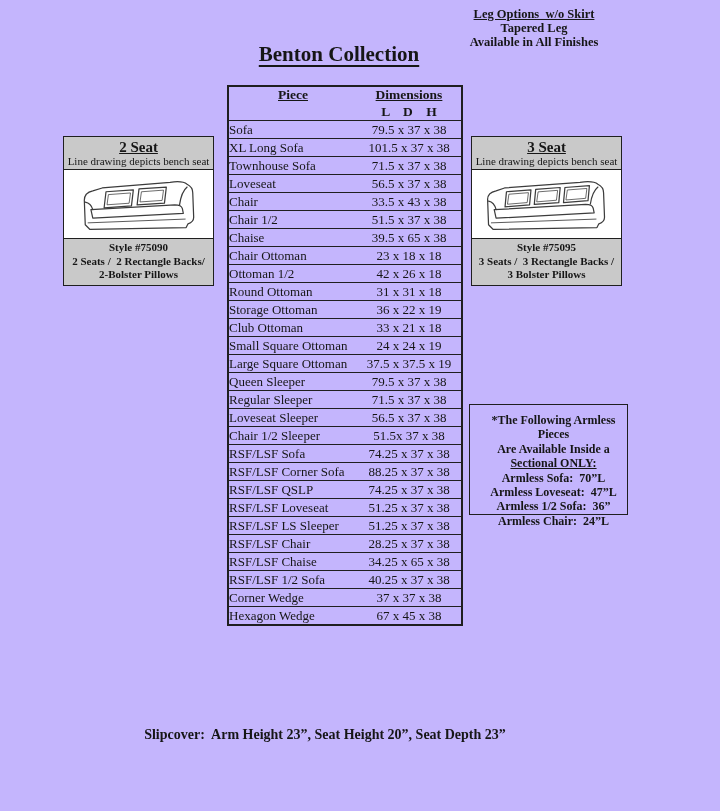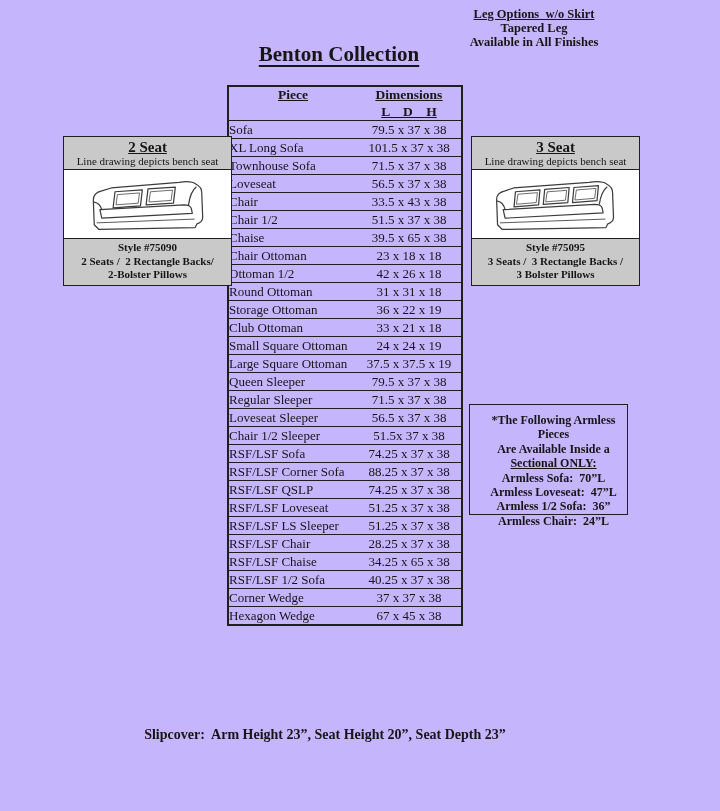--- a/index.html
+++ b/index.html
@@ -26,33 +26,33 @@
   }
 
   
   table.dims{
     position:absolute;top:85px;left:227px;width:232px;
     border-collapse:collapse;border:2px solid #1f1f1f;
     font-size:13px;table-layout:fixed;
   }
   table.dims th,table.dims td{border:0;padding:0;}
   table.dims tr{border-top:1px solid #1f1f1f;}
-  table.dims thead tr{border-top:0;text-decoration:underline;}
+  table.dims thead tr{border-top:0;}
   th.piece-h,td.piece-c{width:128px;}
   th.dims-h,td.dims-c{width:104px;}
   th.piece-h{vertical-align:top;padding-top:4px;font-size:13.5px;}
   th.dims-h{vertical-align:top;padding-top:4px;font-size:13.5px;}
   .th-underline{text-decoration:underline;font-weight:bold;}
   .ldh{font-weight:bold;white-space:pre;margin-top:1px;}
   td.piece-c{text-align:left;padding:2px 0 2px 6px;height:17px;}
   td.dims-c{text-align:center;padding:2px 0;}
 
   
   .card{
-    position:absolute;top:136px;width:169px;height:150px;
+    position:absolute;top:136px;width:151px;height:150px;
     border:1.5px solid #1f1f1f;box-sizing:border-box;
     display:flex;flex-direction:column;background:#fff;
   }
   .card-left{left:63px;}
   .card-right{left:471px;}
   .card-head{
     background:#c9c9c9;border-bottom:1.5px solid #1f1f1f;
     text-align:center;padding:2px 0 2px 0;
   }
   .card-title{font-size:15px;font-weight:bold;text-decoration:underline;line-height:16px;}

